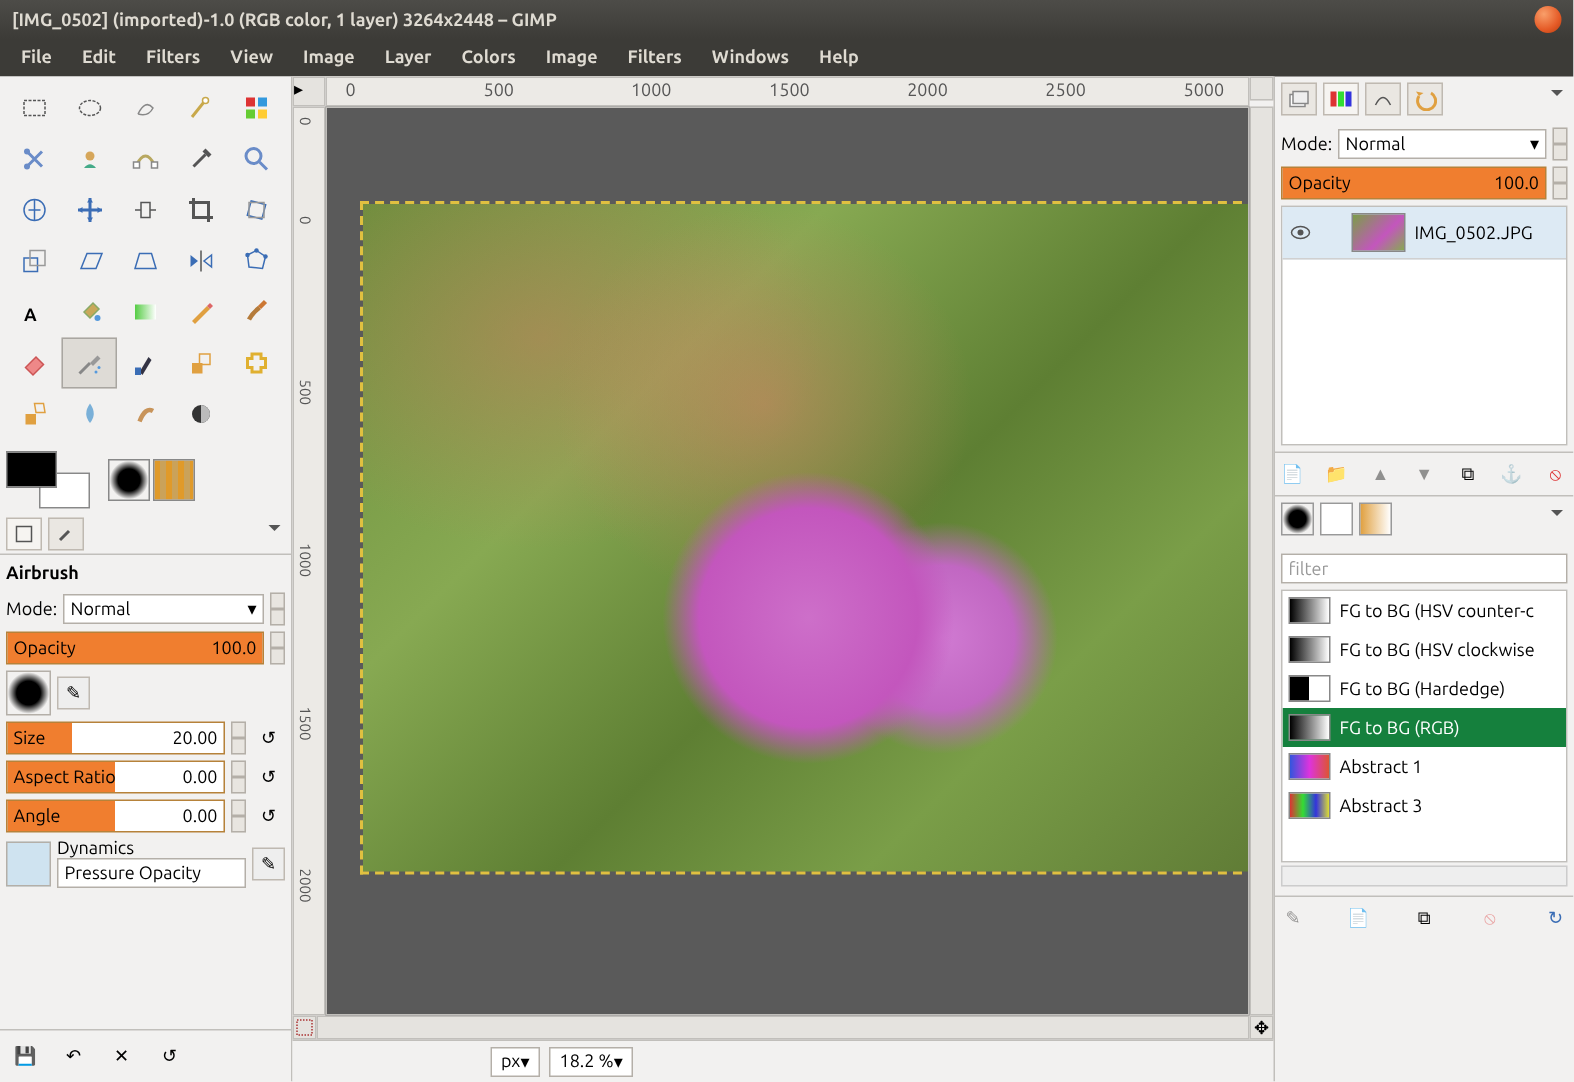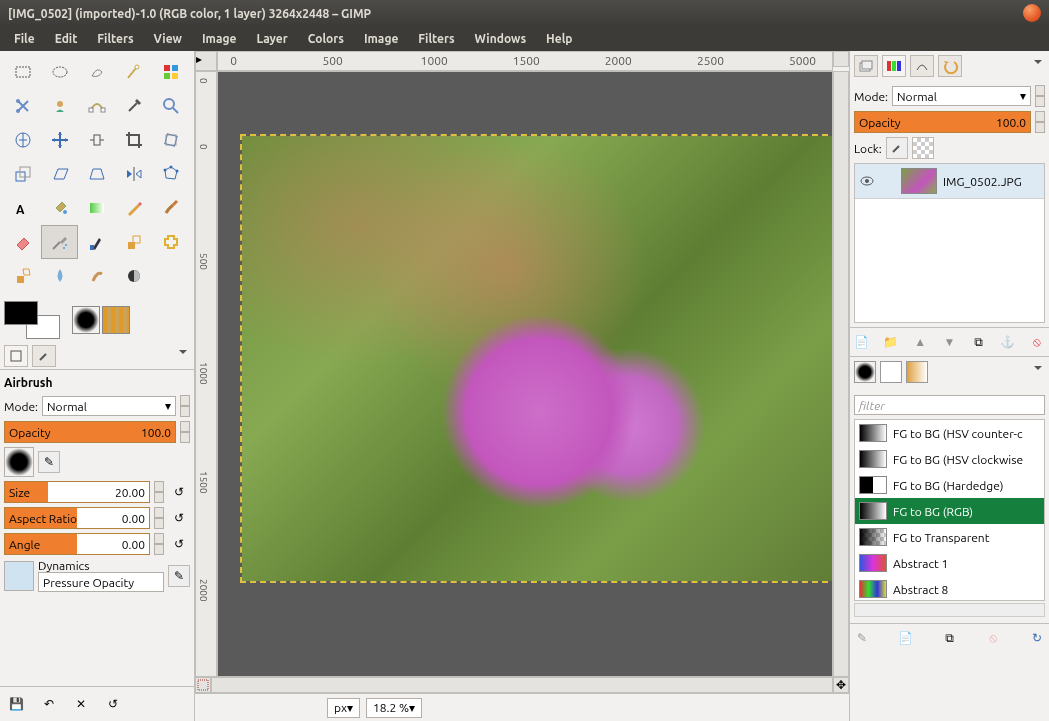--- a/index.html
+++ b/index.html
@@ -85,21 +85,21 @@
 .layer-thumb { width:36px; height:26px; border:1px solid #888; background:linear-gradient(135deg,#7a9e48,#c356bd 60%,#87a952);}
 .btnrow { display:flex; justify-content:space-between; padding:4px 2px; border-top:1px solid #c1bfbb;}
 .btnrow div{width:20px;height:20px;display:flex;align-items:center;justify-content:center;}
 
 .patterns { padding:4px; }
 .pat-tab { width:22px; height:22px; border:1px solid #999; }
 .gradient-list { background:#fff; border:1px solid #c1bfbb; height:182px; overflow:hidden; }
 .grad-item { display:flex; align-items:center; gap:6px; padding:2px 4px; height:26px;}
 .grad-item.sel { background:#15803d; color:#fff;}
 .grad-sw { width:28px; height:18px; border:1px solid #888;}
-.filter { height:20px; border:1px solid #b4afa8; background:#fff; margin:4px 0; padding:0 4px; display:flex; align-items:center; color:#999; font-style:italic;}
+.filter { height:20px; border:1px solid #b4afa8; background:#fff; margin:4px 0; padding:0 4px; display:flex; align-items:center; color:#999; }
 .hsb{height:14px;background:#eee;border:1px solid #ccc;margin:2px 0;}
 
 svg { display:block; }
 .forbidden { color:#d33; }
 </style>
 </head>
 <body>
 
 <div class="titlebar">
   <span class="title">[IMG_0502] (imported)-1.0 (RGB color, 1 layer) 3264x2448 – GIMP</span>
@@ -543,29 +543,20 @@
       <div class="r-row">
         <div class="slider">
             <span>Opacity</span>
             <span>100.0</span>
           </div>
         <div class="spin">
             <div></div>
             <div></div>
           </div>
       </div>
-      <div class="r-row">
-        <span>Lock:</span>
-        <div class="link">
-            <svg width="14" height="14" viewBox="0 0 14 14">
-              <path d="M3 11 L9 5" stroke="#555" stroke-width="2"></path>
-            </svg>
-          </div>
-        <div class="link" style="background:repeating-conic-gradient(#ccc 0 25%,#fff 0 50%) 0 0/8px 8px"></div>
-      </div>
       <div class="layer-list">
         <div class="layer-item">
           <svg class="eye" viewBox="0 0 16 16">
               <ellipse cx="8" cy="8" rx="6" ry="4" fill="none" stroke="#555"></ellipse>
               <circle cx="8" cy="8" r="2" fill="#555"></circle>
             </svg>
           <div style="width:14px"></div>
           <div class="layer-thumb"></div>
           <span>IMG_0502.JPG</span>
         </div>
@@ -602,30 +593,26 @@
           </div>
         <div class="grad-item">
             <div class="grad-sw" style="background:linear-gradient(90deg,#000 50%,#fff 50%)"></div>
             <span>FG to BG (Hardedge)</span>
           </div>
         <div class="grad-item sel">
             <div class="grad-sw" style="background:linear-gradient(90deg,#000,#fff)"></div>
             <span>FG to BG (RGB)</span>
           </div>
         <div class="grad-item">
-            <div class="grad-sw" style="background:linear-gradient(90deg,#000,transparent),repeating-conic-gradient(#ccc 0 25%,#fff 0 50%) 0 0/8px 8px"></div>
-            <span>FG to Transparent</span>
-          </div>
-        <div class="grad-item">
             <div class="grad-sw" style="background:linear-gradient(90deg,#35d,#d3d,#d53)"></div>
             <span>Abstract 1</span>
           </div>
         <div class="grad-item">
             <div class="grad-sw" style="background:linear-gradient(90deg,#d33,#3d3,#33d,#dd3)"></div>
-            <span>Abstract 8</span>
+            <span>Abstract 3</span>
           </div>
 
       </div>
       <div class="hsb"></div>
     </div>
     <div class="btnrow">
       <div style="opacity:.4">✎</div>
       <div>📄</div>
       <div>⧉</div>
       <div class="forbidden" style="opacity:.4">⦸</div>

